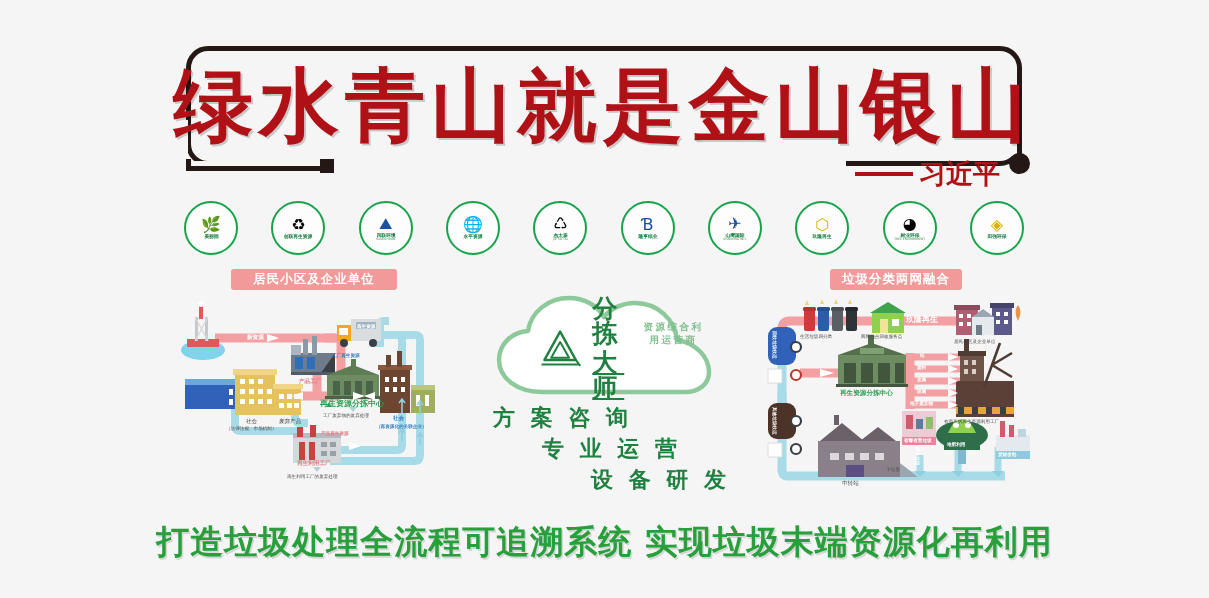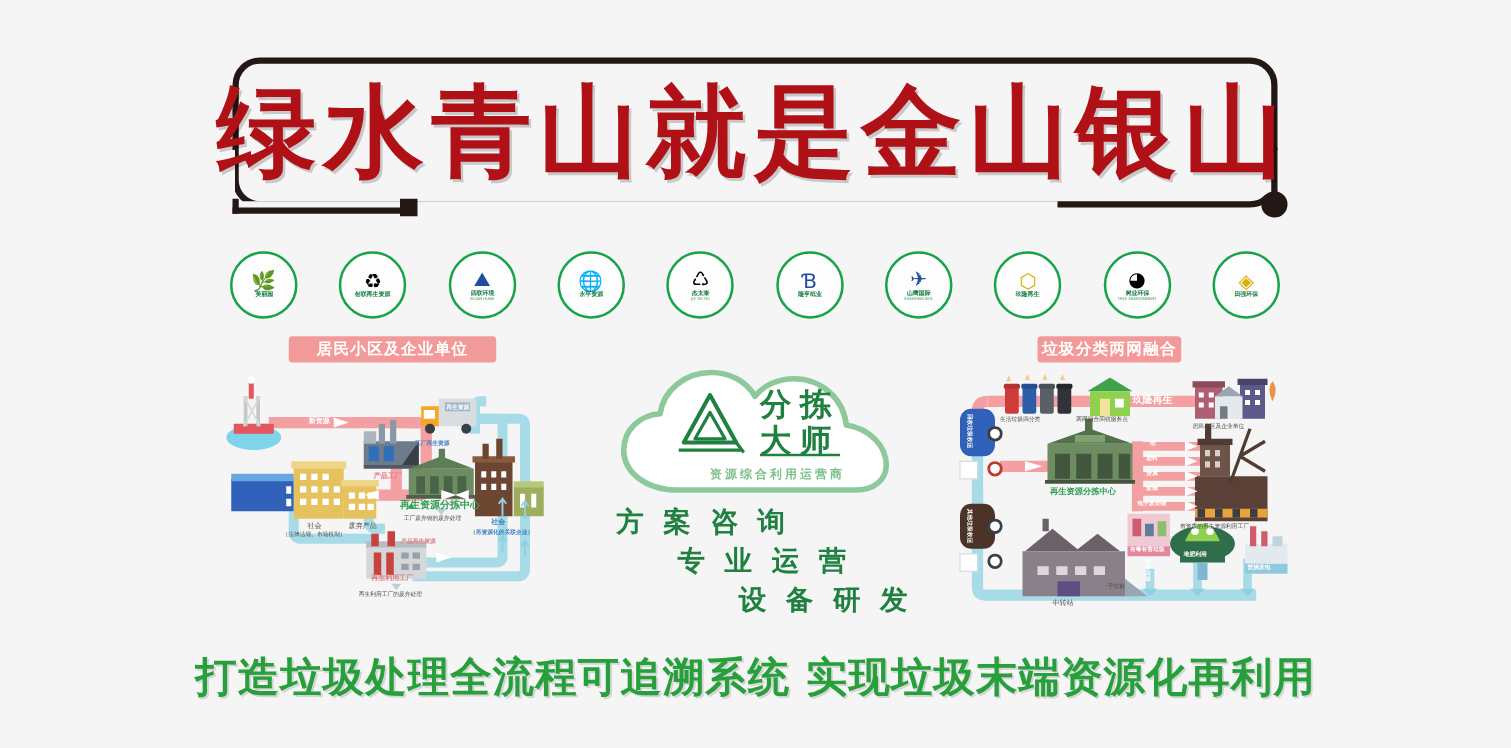--- a/index.html
+++ b/index.html
@@ -89,38 +89,38 @@
   .logo.l-mix .mark{color:#d8b000;}
 
   
   .badge{
     position:absolute;height:21px;border-radius:3px;background:#f29a9a;
     color:#ffffff;font-size:12.5px;font-weight:bold;
     display:flex;align-items:center;justify-content:center;
     letter-spacing:1px;white-space:nowrap;
   }
   .badge-left{left:231px;top:269px;width:166px;}
-  .badge-right{left:830px;top:269px;width:115px;}
+  .badge-right{left:830px;top:269px;width:132px;}
   .lbl{position:absolute;white-space:nowrap;line-height:1.15;}
   .lbl.t5{font-size:4.6px;}
   .lbl.t6{font-size:5.6px;}
   .lbl.t7{font-size:6.6px;}
   .lbl.t8{font-size:8px;}
   .lbl.white{color:#ffffff;font-weight:bold;}
   .lbl.green{color:#2f9e52;font-weight:bold;}
   .lbl.blue{color:#3a7fc1;font-weight:bold;}
   .lbl.dark{color:#4b4b4b;}
   .lbl.pinkt{color:#e07f86;font-weight:bold;}
 
   
   .cloud-wrap{position:absolute;left:487px;top:292px;width:235px;height:105px;}
   .cloud-svg{position:absolute;left:0;top:0;}
   .cloud-inner{
     position:absolute;left:50px;top:22px;width:170px;height:68px;
-    display:flex;flex-direction:column;justify-content:center;
+    display:flex;flex-direction:row;justify-content:center;
   }
   .cloud-row{display:flex;align-items:center;gap:9px;}
   .cloud-text{display:flex;flex-direction:column;line-height:1;}
   .cloud-t1,.cloud-t2{
     color:#1f8040;font-weight:bold;font-size:25px;letter-spacing:7px;
   }
   .cloud-t2{margin-top:4px;text-decoration:underline;}
   .cloud-sub{
     margin-top:7px;color:#7fbf8e;font-size:9.5px;letter-spacing:2.5px;
     text-align:center;font-weight:bold;
@@ -155,20 +155,24 @@
   <div class="frame-gap-bottom"></div>
   <div class="frame-gap-right"></div>
   <div class="frame-tail"></div>
   <div class="frame-tail-h"></div>
   <div class="frame-tail-sq"></div>
   <div class="frame-right-stem"></div>
   <div class="frame-dot"></div>
 
   <div class="main-title">绿水青山就是金山银山</div>
 
+  <div class="attribution">
+    <span class="attr-dash"></span>
+      <span>习近平</span>
+  </div>
 
   <div class="logo-strip">
     <div class="logo">
       <span class="mark">🌿</span>
       <span class="lname">美丽园</span>
       <span class="lsub"></span>
     </div>
     <div class="logo">
       <span class="mark">♻</span>
       <span class="lname">创联再生资源</span>

